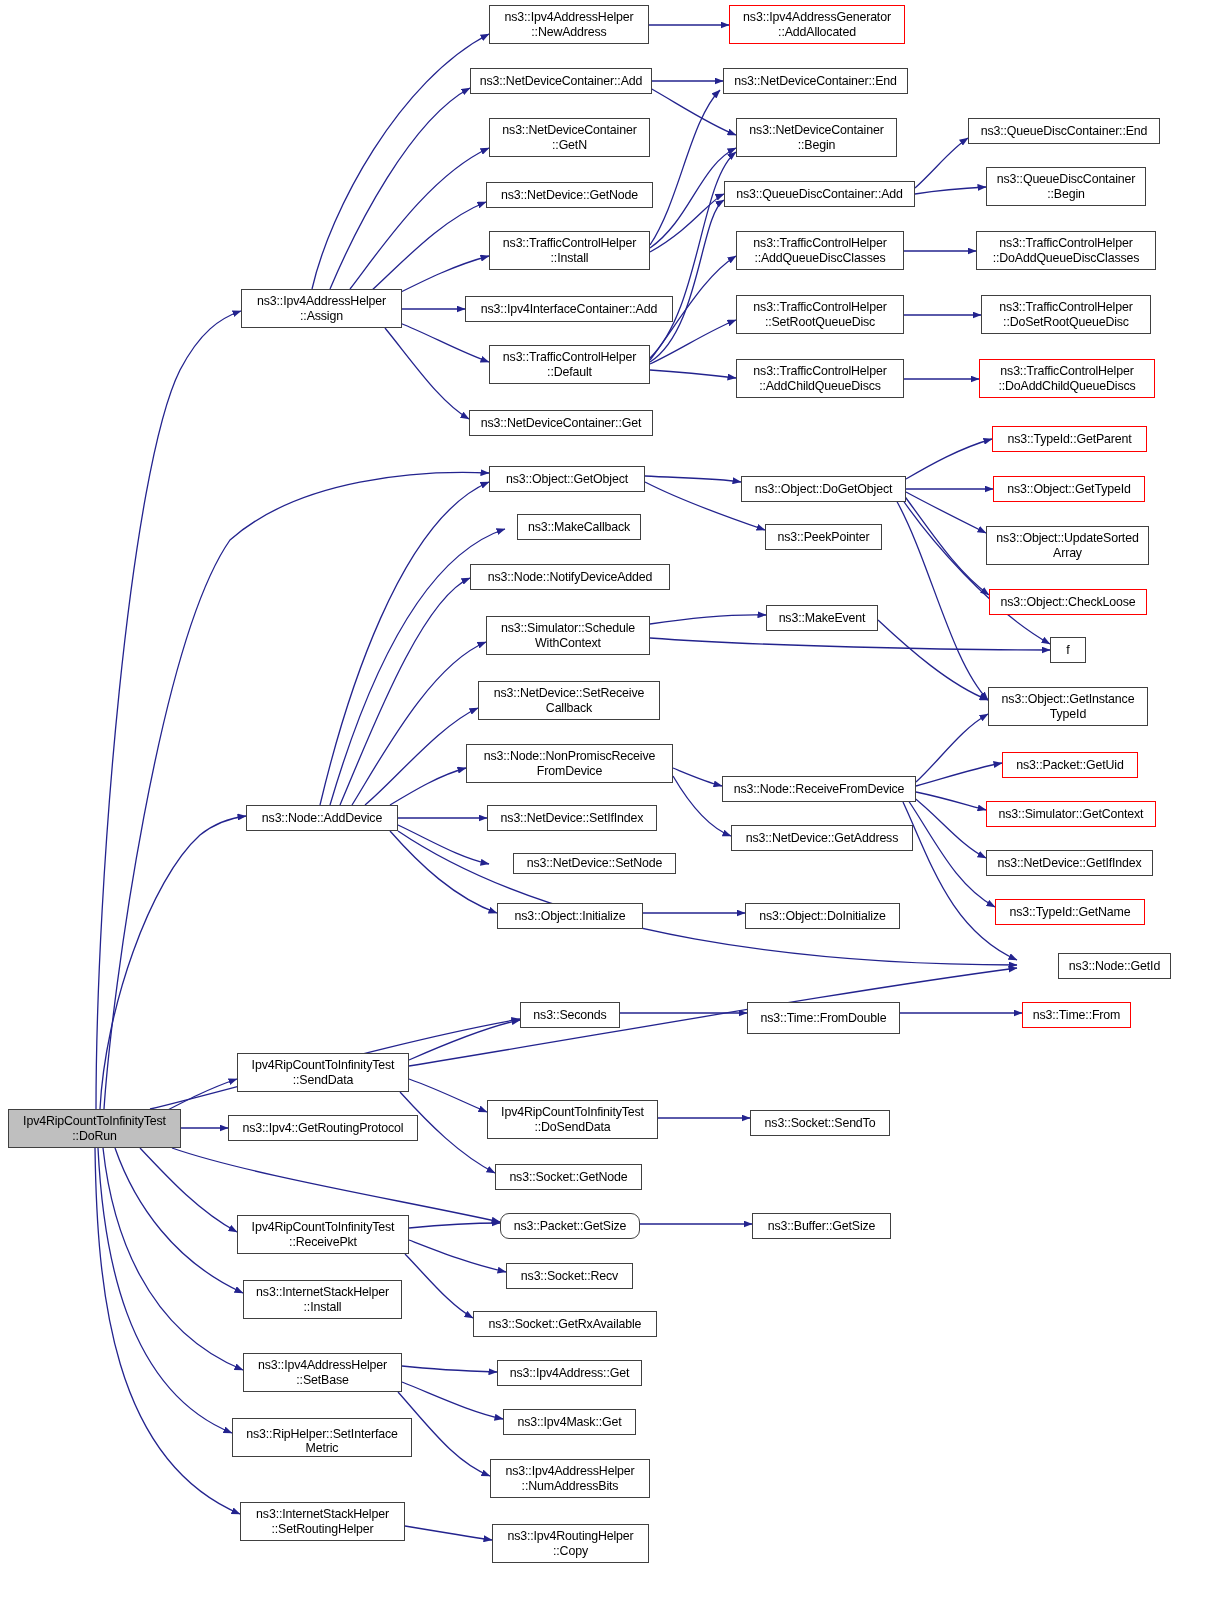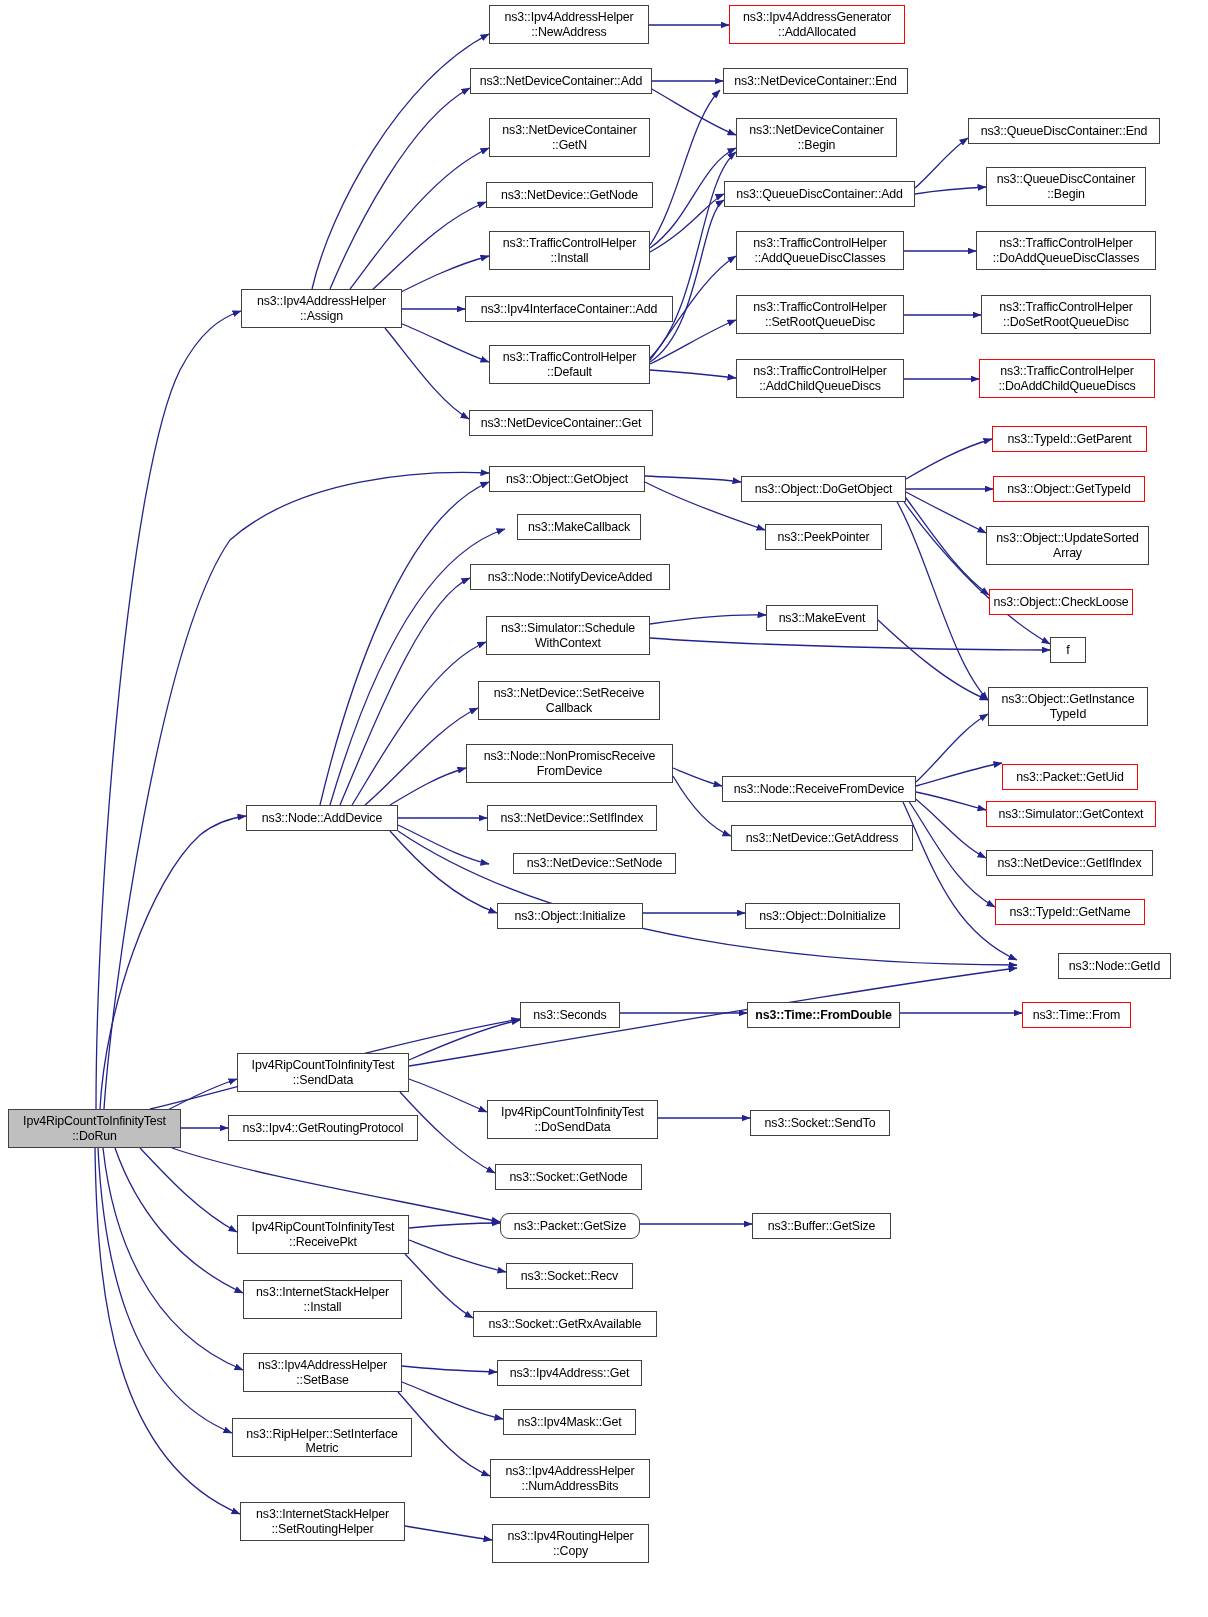--- a/index.html
+++ b/index.html
@@ -178,31 +178,31 @@
       <div class="node" style="left: 741px; top: 476px; width: 165px; height: 26px;"><span>ns3::Object::DoGetObject</span></div>
       <div class="node" style="left: 765px; top: 524px; width: 117px; height: 26px;"><span>ns3::PeekPointer</span></div>
       <div class="node" style="left: 766px; top: 605px; width: 112px; height: 26px;"><span>ns3::MakeEvent</span></div>
       <div class="node" style="left: 722px; top: 776px; width: 194px; height: 26px;"><span>ns3::Node::ReceiveFromDevice</span></div>
       <div class="node" style="left: 731px; top: 825px; width: 182px; height: 26px;"><span>ns3::NetDevice::GetAddress</span></div>
       <div class="node" style="left: 745px; top: 903px; width: 155px; height: 26px;"><span>ns3::Object::DoInitialize</span></div>
       <div class="node red" style="left: 992px; top: 426px; width: 155px; height: 26px;"><span>ns3::TypeId::GetParent</span></div>
       <div class="node red" style="left: 993px; top: 476px; width: 152px; height: 26px;"><span>ns3::Object::GetTypeId</span></div>
       <div class="node" style="left: 986px; top: 526px; width: 163px; height: 39px;"><span>ns3::Object::UpdateSorted
 Array</span></div>
-      <div class="node red" style="left: 989px; top: 589px; width: 144px; height: 26px;"><span>ns3::Object::CheckLoose</span></div>
+      <div class="node red" style="left: 989px; top: 589px; width: 158px; height: 26px;"><span>ns3::Object::CheckLoose</span></div>
       <div class="node" style="left: 1050px; top: 637px; width: 36px; height: 26px;"><span>f</span></div>
       <div class="node" style="left: 988px; top: 687px; width: 160px; height: 39px;"><span>ns3::Object::GetInstance
 TypeId</span></div>
-      <div class="node red" style="left: 1002px; top: 752px; width: 136px; height: 26px; margin-top: 12px;"><span>ns3::Packet::GetUid</span></div>
+      <div class="node red" style="left: 1002px; top: 752px; width: 136px; height: 26px;"><span>ns3::Packet::GetUid</span></div>
       <div class="node red" style="left: 986px; top: 801px; width: 170px; height: 26px;"><span>ns3::Simulator::GetContext</span></div>
       <div class="node" style="left: 986px; top: 850px; width: 167px; height: 26px;"><span>ns3::NetDevice::GetIfIndex</span></div>
       <div class="node red" style="left: 995px; top: 899px; width: 150px; height: 26px;"><span>ns3::TypeId::GetName</span></div>
       <div class="node" style="left: 1017px; top: 953px; width: 113px; height: 26px; margin-left: 41px;"><span>ns3::Node::GetId</span></div>
       <div class="node" style="left: 520px; top: 1002px; width: 100px; height: 26px;"><span>ns3::Seconds</span></div>
-      <div class="node" style="left: 747px; top: 1002px; width: 153px; height: 26px; font-weight: bold;"><span>ns3::Time::FromDouble</span></div>
+      <div class="node" style="left: 747px; top: 1002px; width: 153px; height: 32px;"><span>ns3::Time::FromDouble</span></div>
       <div class="node red" style="left: 1022px; top: 1002px; width: 109px; height: 26px;"><span>ns3::Time::From</span></div>
       <div class="node" style="left: 237px; top: 1053px; width: 172px; height: 39px;"><span>Ipv4RipCountToInfinityTest
 ::SendData</span></div>
       <div class="node" style="left: 228px; top: 1115px; width: 190px; height: 26px;"><span>ns3::Ipv4::GetRoutingProtocol</span></div>
       <div class="node" style="left: 487px; top: 1100px; width: 171px; height: 39px;"><span>Ipv4RipCountToInfinityTest
 ::DoSendData</span></div>
       <div class="node" style="left: 750px; top: 1110px; width: 140px; height: 26px; text-align: center;"><span>ns3::Socket::SendTo</span></div>
       <div class="node" style="left: 495px; top: 1164px; width: 147px; height: 26px;"><span>ns3::Socket::GetNode</span></div>
       <div class="node" style="left: 237px; top: 1215px; width: 172px; height: 39px;"><span>Ipv4RipCountToInfinityTest
 ::ReceivePkt</span></div>

